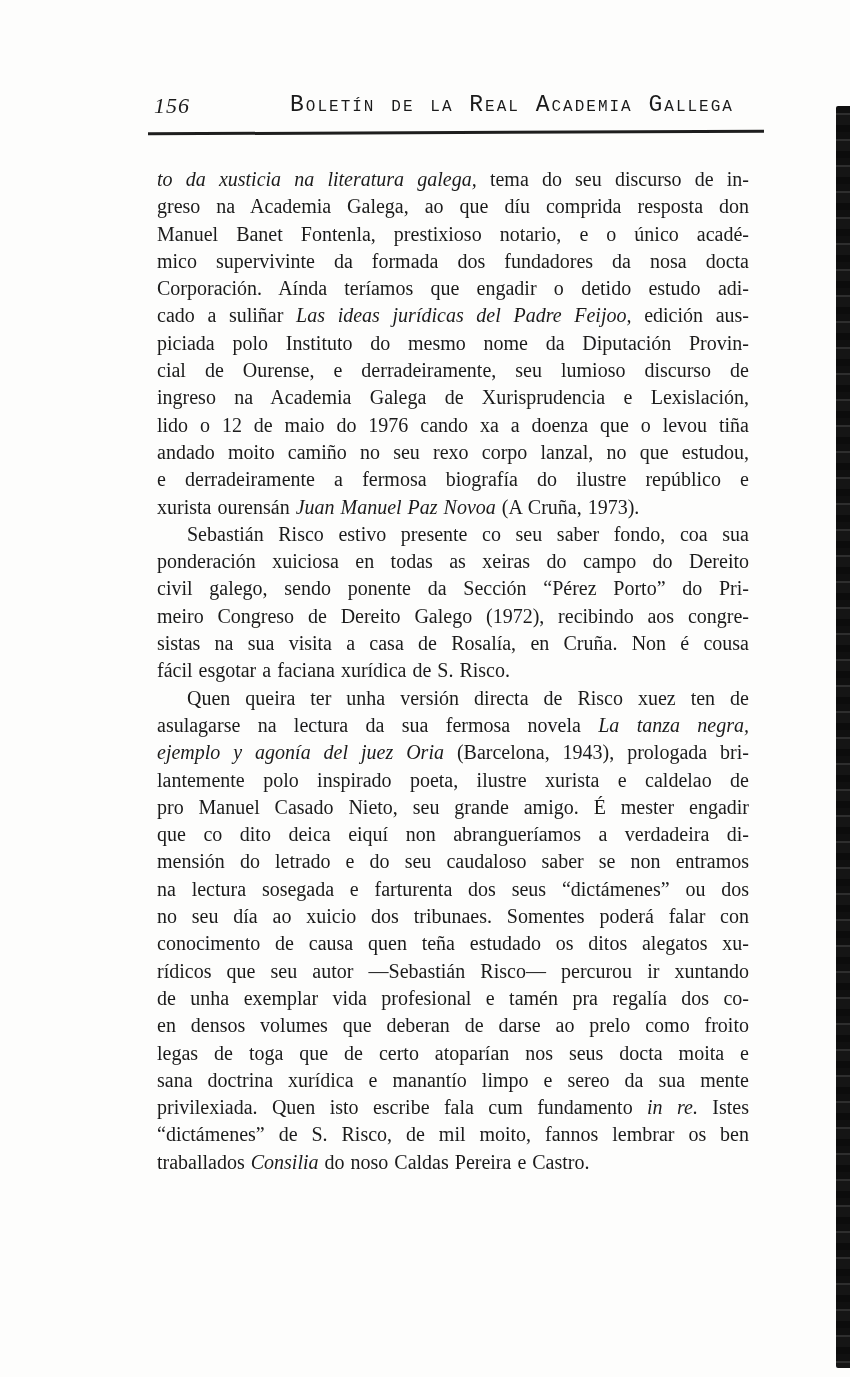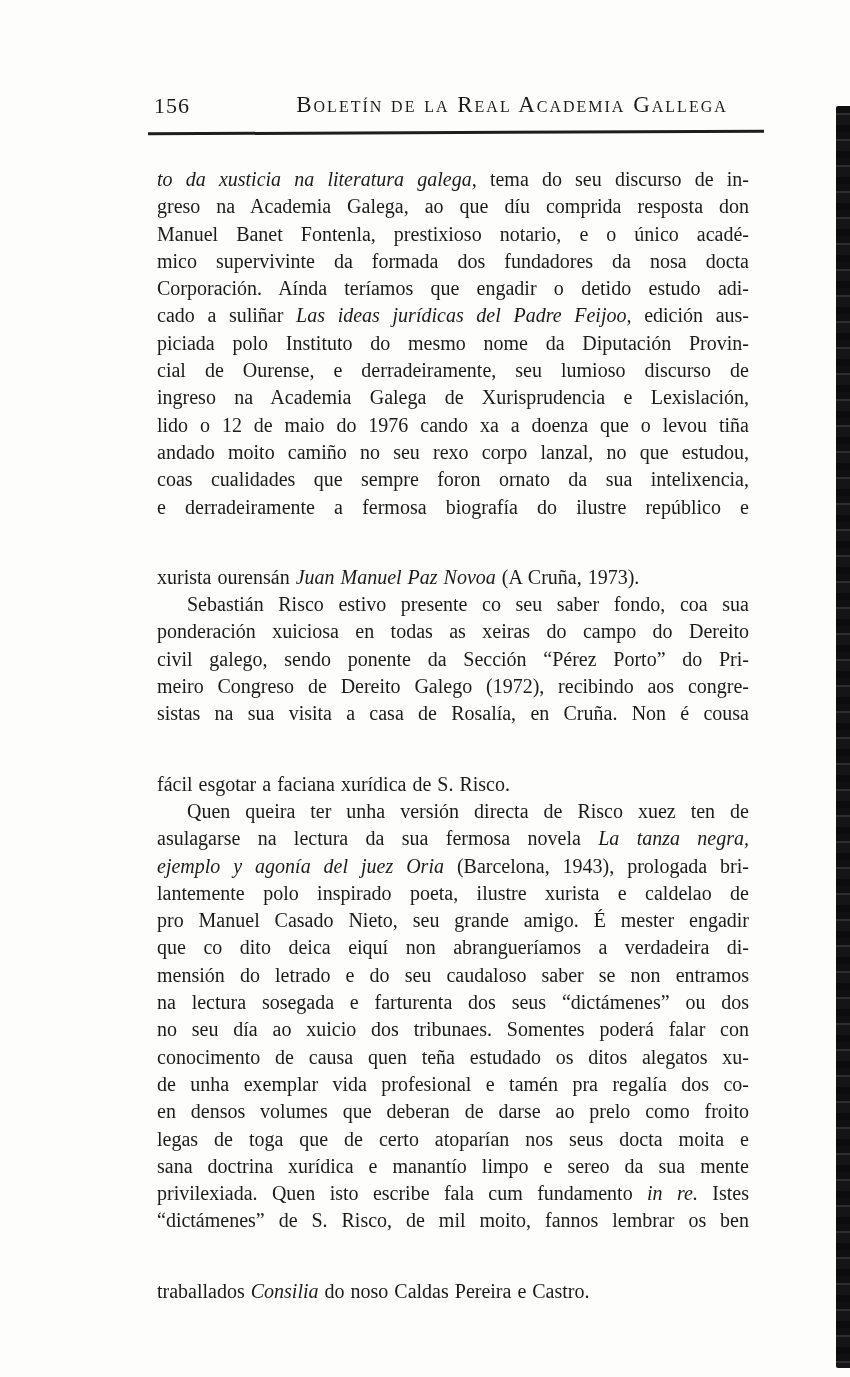--- a/index.html
+++ b/index.html
@@ -11,50 +11,51 @@
     position: relative;
     overflow: hidden;
   }
   .page { position: absolute; inset: 0; }
 
   .page-header {
     position: absolute; top: 92px; left: 152px; width: 612px; height: 28px;
   }
   .page-number {
     position: absolute; left: 2px; top: 1px;
-    font-size: 22px; letter-spacing: 1px;
+    font-size: 22px; letter-spacing: 1px; font-style: italic;
   }
   .journal-title {
     position: absolute; left: 50%; top: 0;
     transform: translateX(-50%);
     margin-left: 54px;
     font-variant: small-caps;
     font-size: 23px;
     letter-spacing: 2px;
     white-space: nowrap;
+    font-family: Liberation Mono, monospace;
   }
 
   .header-rule {
     position: absolute; top: 131px; left: 148px;
     width: 616px; height: 3px;
     background: #1e1e1e;
     transform: rotate(-0.25deg);
   }
 
   .page-text {
     position: absolute; top: 166px; left: 157px; width: 592px;
     font-size: 20px;
     line-height: 27.3px;
     word-spacing: 1px;
   }
   .line {
     text-align: justify;
     text-align-last: justify;
   }
-  .line.last { text-align-last: left; margin-top: 43px; }
+  .line.last { text-align-last: left; }
   .line.indent { text-indent: 30px; }
   .it { font-style: italic; }
 
   .binding-shadow {
     position: absolute; right: 0; top: 106px;
     width: 14px; height: 1262px;
     background: repeating-linear-gradient(
       to bottom,
       #101010 0px, #101010 7px,
       #2e2e2e 7px, #2e2e2e 9px,
@@ -81,39 +82,39 @@
       <div class="line"><span>greso na Academia Galega, ao que díu comprida resposta don</span></div>
       <div class="line"><span>Manuel Banet Fontenla, prestixioso notario, e o único acadé-</span></div>
       <div class="line"><span>mico supervivinte da formada dos fundadores da nosa docta</span></div>
       <div class="line"><span>Corporación. Aínda teríamos que engadir o detido estudo adi-</span></div>
       <div class="line"><span>cado a suliñar </span><span class="it">Las ideas jurídicas del Padre Feijoo,</span><span> edición aus-</span></div>
       <div class="line"><span>piciada polo Instituto do mesmo nome da Diputación Provin-</span></div>
       <div class="line"><span>cial de Ourense, e derradeiramente, seu lumioso discurso de</span></div>
       <div class="line"><span>ingreso na Academia Galega de Xurisprudencia e Lexislación,</span></div>
       <div class="line"><span>lido o 12 de maio do 1976 cando xa a doenza que o levou tiña</span></div>
       <div class="line"><span>andado moito camiño no seu rexo corpo lanzal, no que estudou,</span></div>
-      <div class="line"><span>coas cualidades que sempre foron ornato da sua intelixencia,</span></div>
       <div class="line"><span>e derradeiramente a fermosa biografía do ilustre repúblico e</span></div>
       <div class="line last"><span>xurista ourensán </span><span class="it">Juan Manuel Paz Novoa</span><span> (A Cruña, 1973).</span></div>
       <div class="line indent"><span>Sebastián Risco estivo presente co seu saber fondo, coa sua</span></div>
       <div class="line"><span>ponderación xuiciosa en todas as xeiras do campo do Dereito</span></div>
       <div class="line"><span>civil galego, sendo ponente da Sección “Pérez Porto” do Pri-</span></div>
       <div class="line"><span>meiro Congreso de Dereito Galego (1972), recibindo aos congre-</span></div>
       <div class="line"><span>sistas na sua visita a casa de Rosalía, en Cruña. Non é cousa</span></div>
       <div class="line last"><span>fácil esgotar a faciana xurídica de S. Risco.</span></div>
       <div class="line indent"><span>Quen queira ter unha versión directa de Risco xuez ten de</span></div>
       <div class="line"><span>asulagarse na lectura da sua fermosa novela </span><span class="it">La tanza negra,</span></div>
       <div class="line"><span class="it">ejemplo y agonía del juez Oria</span><span> (Barcelona, 1943), prologada bri-</span></div>
       <div class="line"><span>lantemente polo inspirado poeta, ilustre xurista e caldelao de</span></div>
       <div class="line"><span>pro Manuel Casado Nieto, seu grande amigo. É mester engadir</span></div>
       <div class="line"><span>que co dito deica eiquí non abrangueríamos a verdadeira di-</span></div>
       <div class="line"><span>mensión do letrado e do seu caudaloso saber se non entramos</span></div>
       <div class="line"><span>na lectura sosegada e farturenta dos seus “dictámenes” ou dos</span></div>
       <div class="line"><span>no seu día ao xuicio dos tribunaes. Somentes poderá falar con</span></div>
       <div class="line"><span>conocimento de causa quen teña estudado os ditos alegatos xu-</span></div>
+      <div class="line"><span>rídicos que seu autor —Sebastián Risco— percurou ir xuntando</span></div>
       <div class="line"><span>de unha exemplar vida profesional e tamén pra regalía dos co-</span></div>
       <div class="line"><span>en densos volumes que deberan de darse ao prelo como froito</span></div>
       <div class="line"><span>legas de toga que de certo atoparían nos seus docta moita e</span></div>
       <div class="line"><span>sana doctrina xurídica e manantío limpo e sereo da sua mente</span></div>
       <div class="line"><span>privilexiada. Quen isto escribe fala cum fundamento </span><span class="it">in re.</span><span> Istes</span></div>
       <div class="line"><span>“dictámenes” de S. Risco, de mil moito, fannos lembrar os ben</span></div>
       <div class="line last"><span>traballados </span><span class="it">Consilia</span><span> do noso Caldas Pereira e Castro.</span></div>
     </main>
 
   <div class="binding-shadow"></div>

